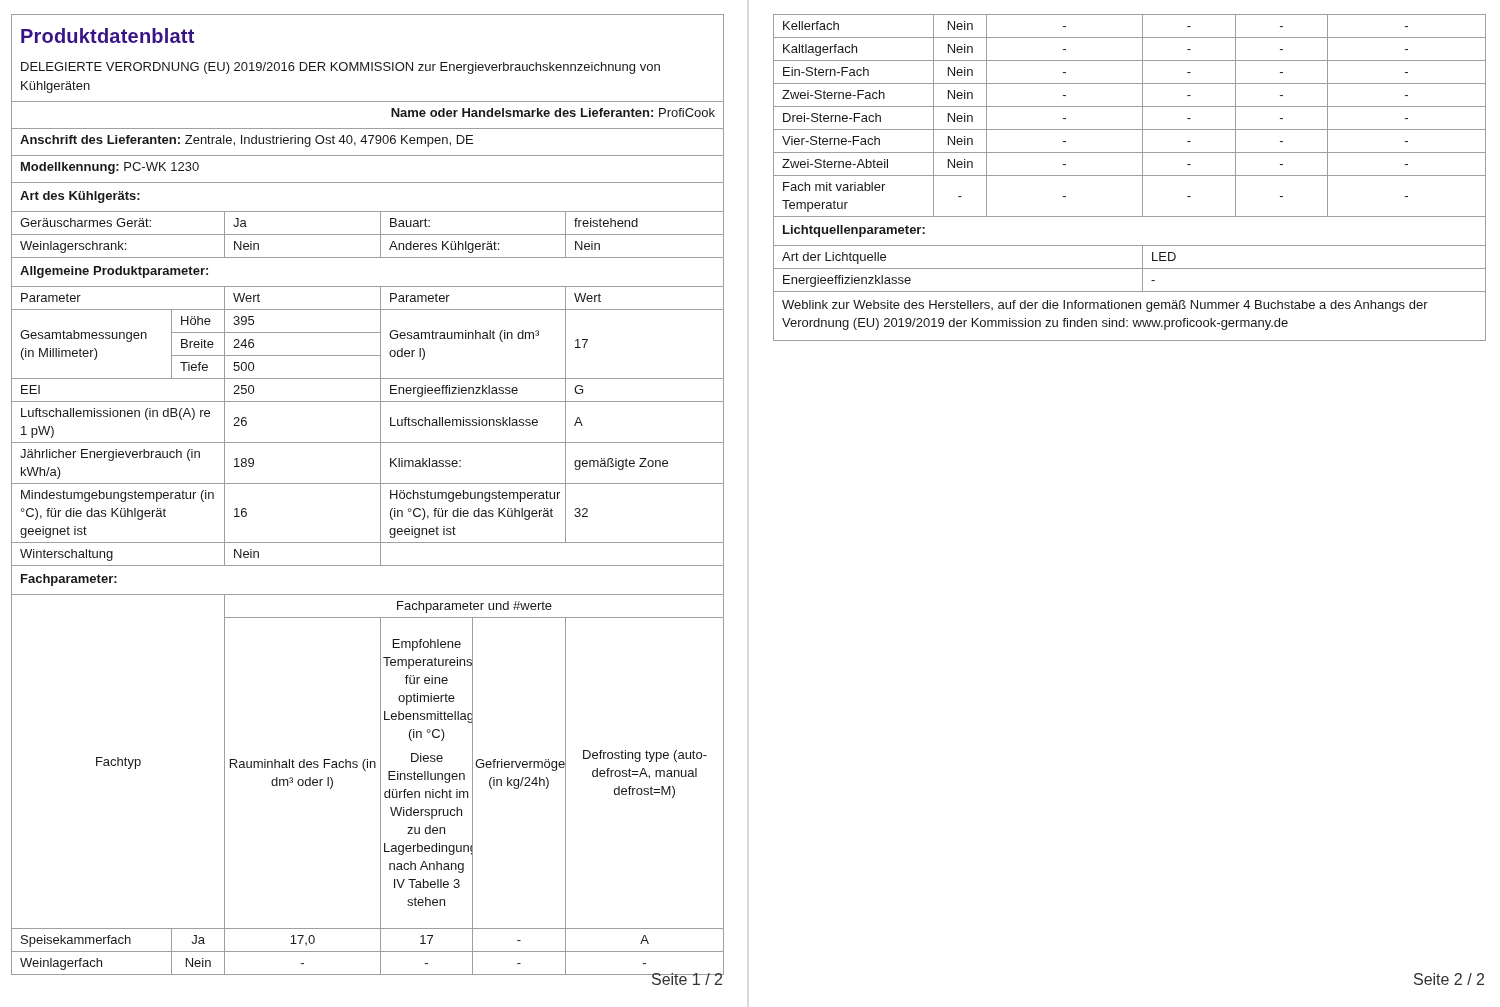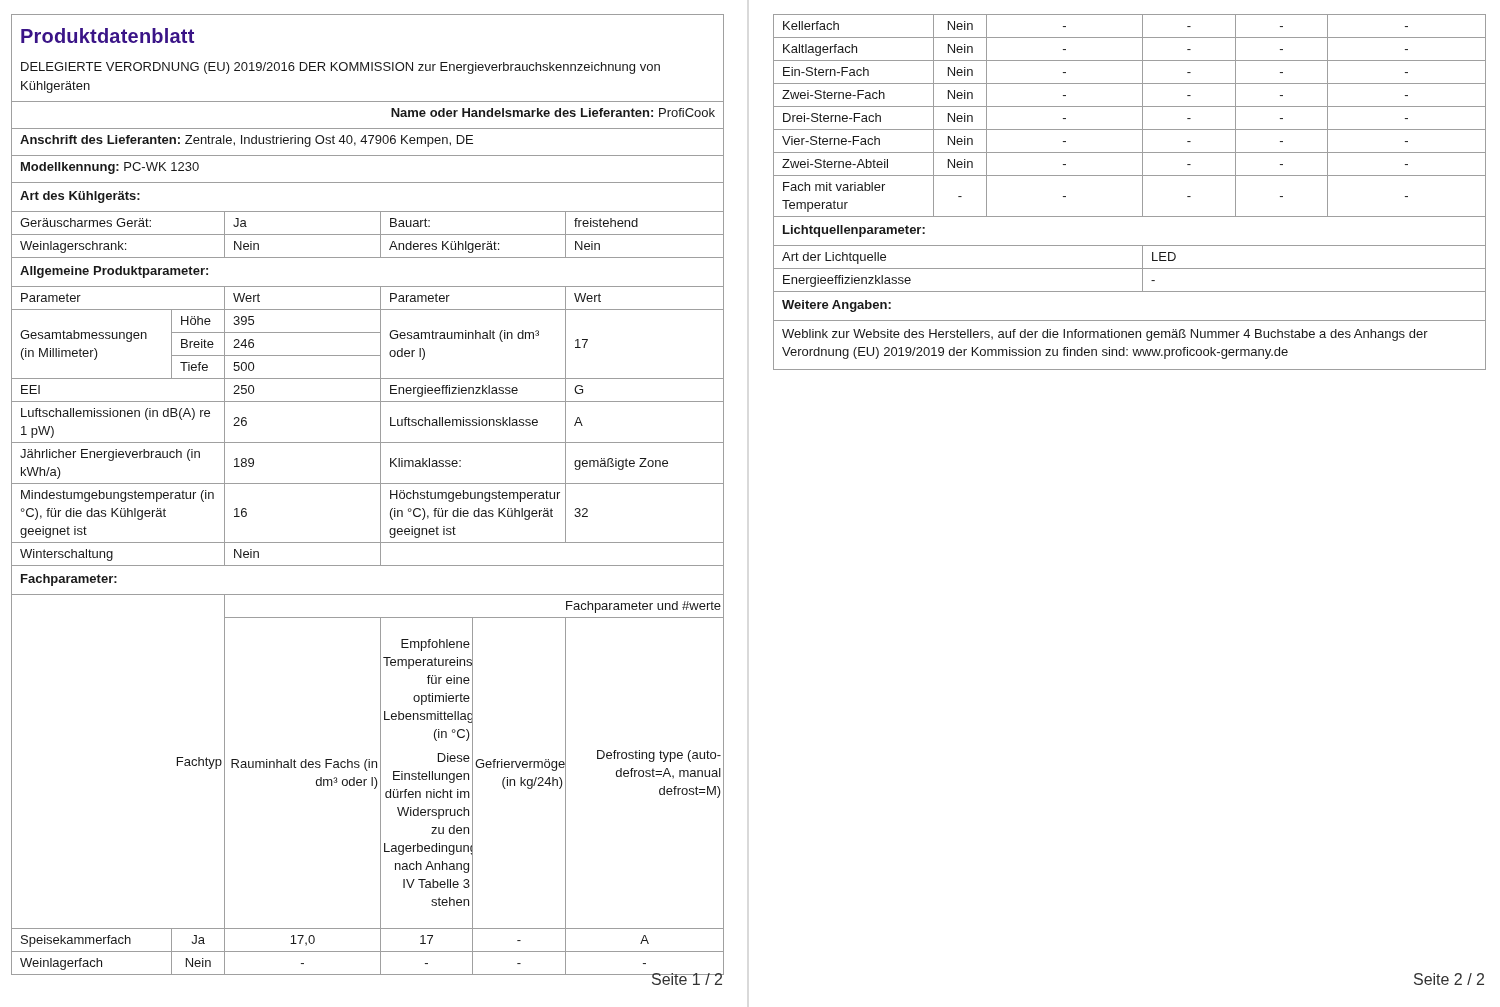--- a/index.html
+++ b/index.html
@@ -23,21 +23,21 @@
   .thick-top td { border-top: 1.5px solid #555; }
   .title {
     font-size: 20px; font-weight: bold; color: #3a1487; line-height: 34px;
     padding: 4px 8px 0 8px; letter-spacing: 0.2px;
   }
   .subtitle { padding: 4px 8px 6px 8px; line-height: 19px; }
   .b { font-weight: bold; }
   .section { font-weight: bold; height: 22px; padding-top: 4px; }
   .c { text-align: center; }
   .m { vertical-align: middle; }
-  .hdr-cell { text-align: right; vertical-align: middle; padding: 2px 2px; }
+  .hdr-cell { text-align: center; vertical-align: middle; padding: 2px 2px; }
 </style>
 </head>
 <body>
 
 <div class="page page1">
   <table class="sheet1">
     <colgroup>
       <col style="width:160px">
         <col style="width:53px">
         <col style="width:156px">
@@ -257,23 +257,20 @@
     </tr>
     <tr class="thick-top">
       <td colspan="3">Art der Lichtquelle</td>
       <td colspan="3">LED</td>
     </tr>
     <tr>
       <td colspan="3">Energieeffizienzklasse</td>
       <td colspan="3">-</td>
     </tr>
     <tr>
-      <td colspan="6" class="section">Weitere Angaben:</td>
-    </tr>
-    <tr>
       <td colspan="6" style="padding-top:4px; padding-bottom:8px;">
         <span>Weblink zur Website des Herstellers, auf der die Informationen gemäß Nummer 4 Buchstabe a des Anhangs der Verordnung (EU) 2019/2019 der Kommission zu finden sind:</span>
         <span>www.proficook-germany.de</span>
       </td>
     </tr>
   </tbody>
     </table>
   <div class="page-num">Seite 2 / 2</div>
 </div>
 

